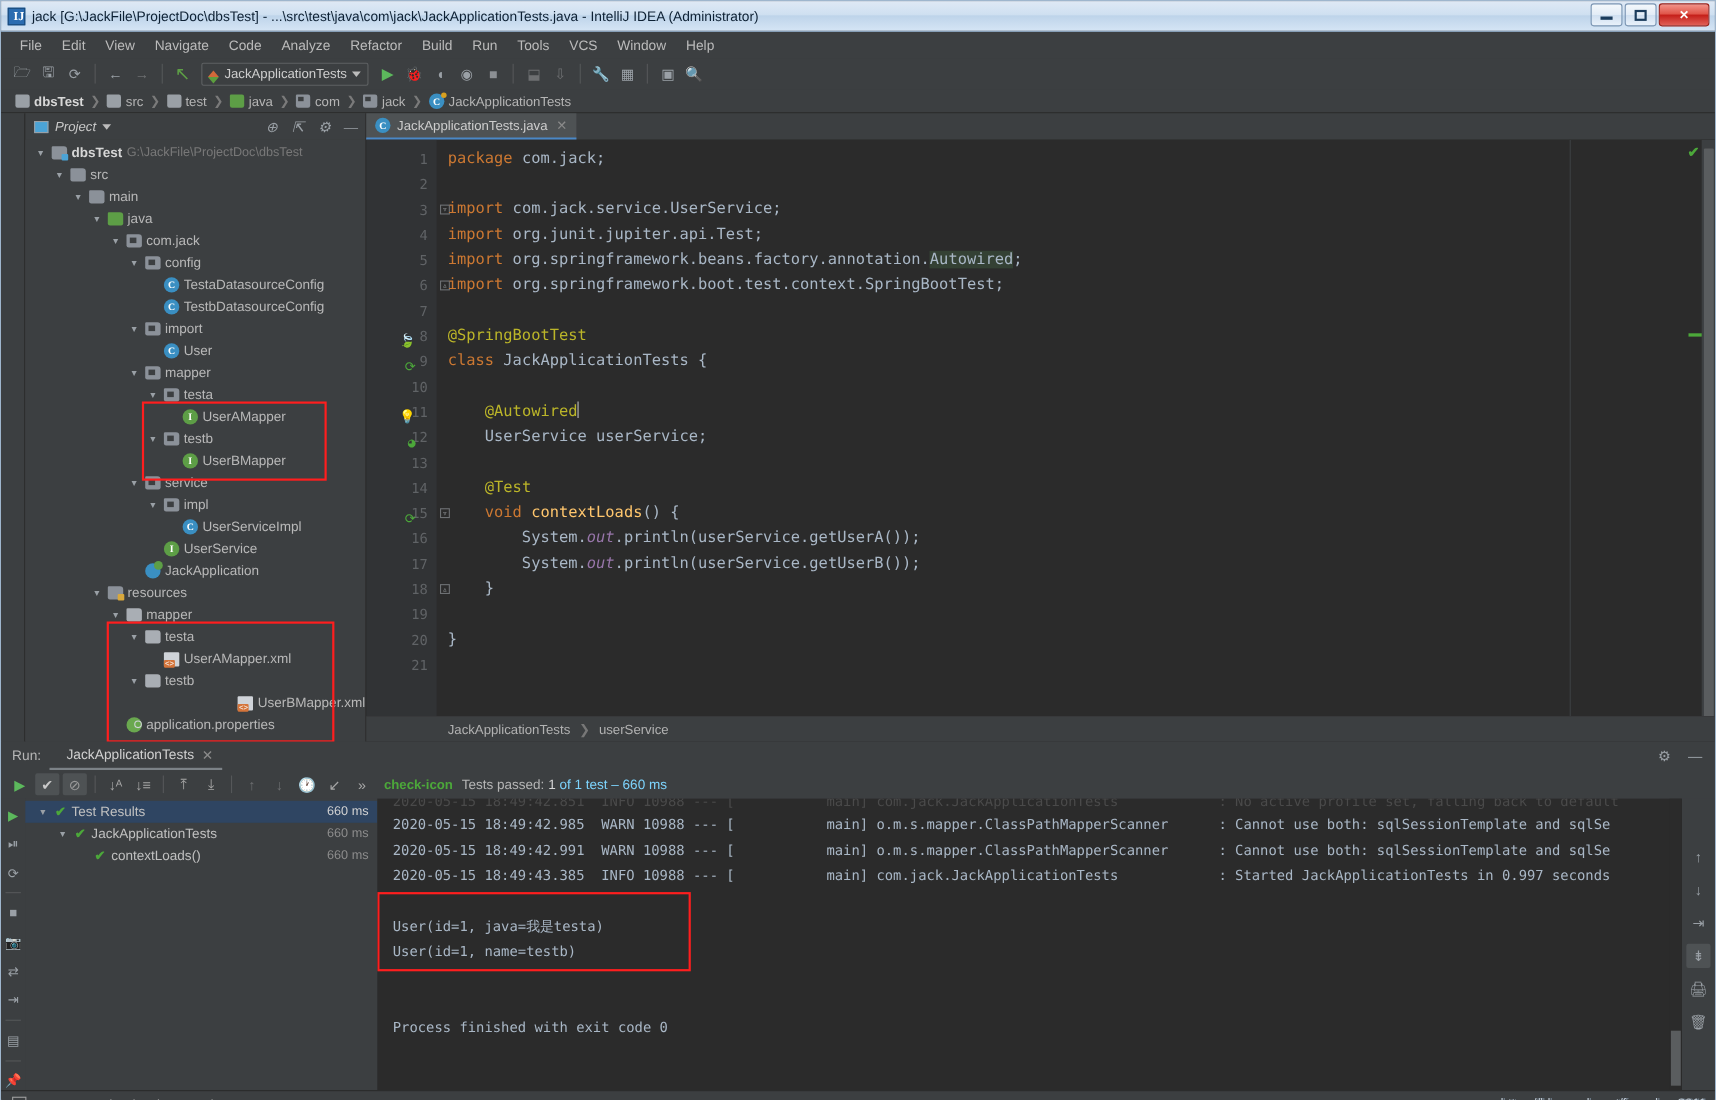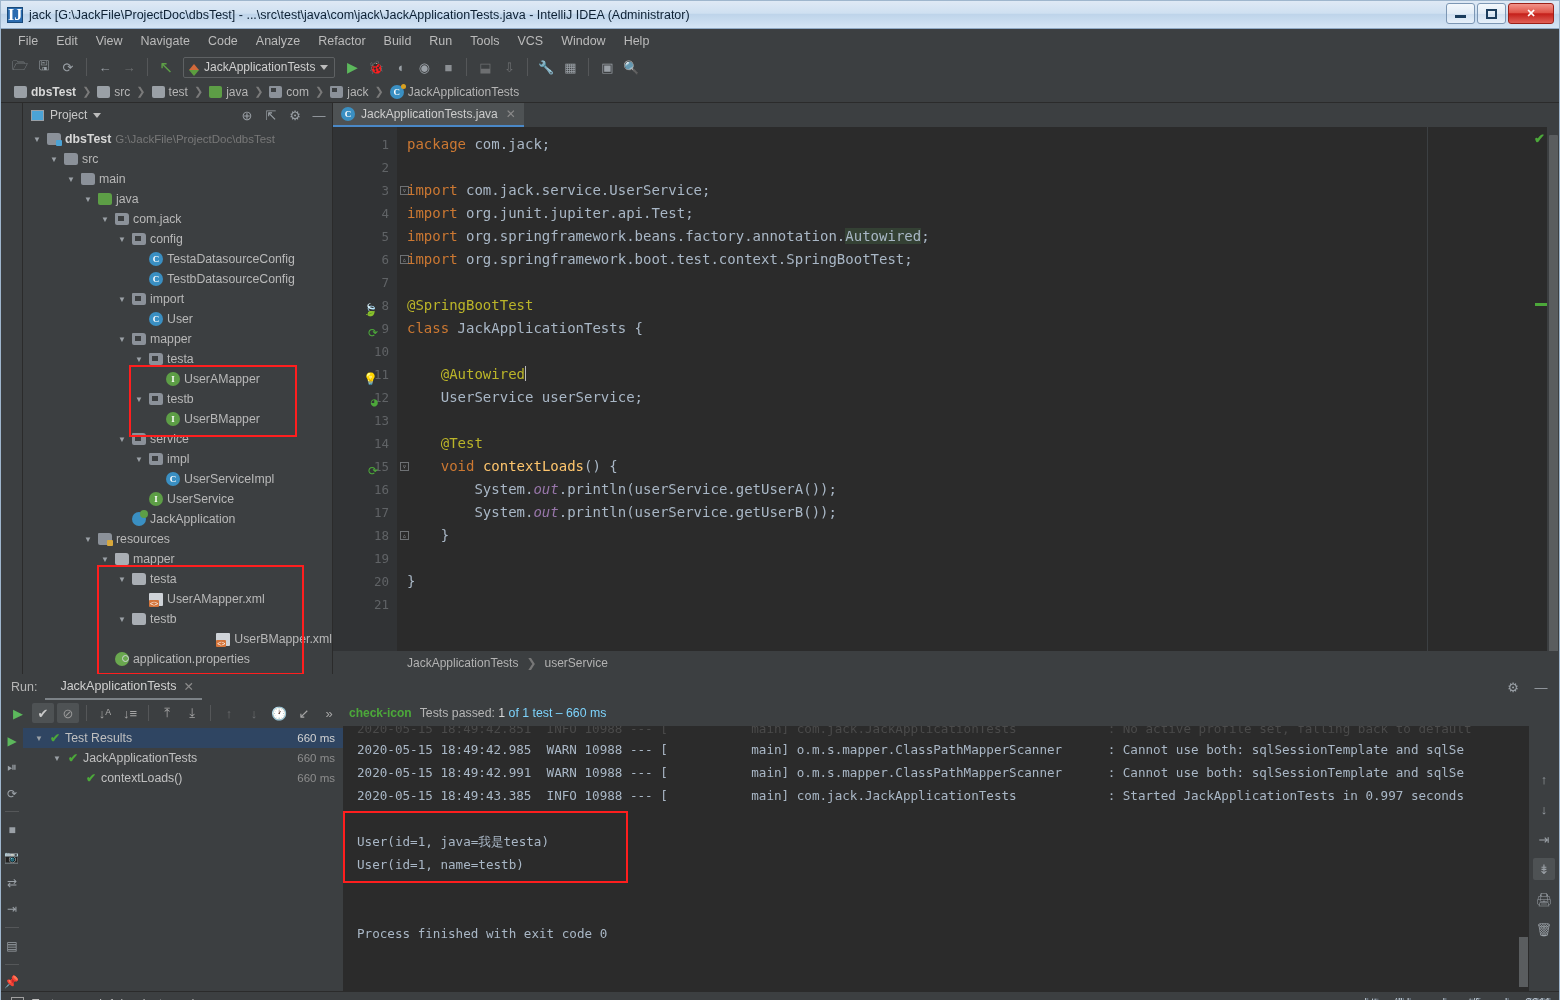--- a/index.html
+++ b/index.html
@@ -21,21 +21,21 @@
     height: 28px;
     background: linear-gradient(to bottom, #dfe9f5 0%, #cfe0f1 45%, #bed4ea 50%, #d5e5f5 100%);
     display: flex; align-items: center;
     padding-left: 6px;
     border-bottom: 1px solid #8fa9c4;
     position: relative;
   }
   .title-icon {
     width: 16px; height: 16px; margin-right: 6px;
     background: #2b6cb0; border: 1px solid #1a4a7a;
-    color: #fff; font-size: 16px; line-height: 14px; text-align: right;
+    color: #fff; font-size: 11px; line-height: 14px; text-align: right;
     font-family: "Liberation Serif", serif; font-weight: bold;
   }
   .title-text {
     font-size: 12.5px; color: #0d2033;
     white-space: nowrap;
   }
   .win-btns { position: absolute; right: 5px; top: 2px; display: flex; gap: 2px; }
   .win-btn {
     width: 29px; height: 21px;
     border: 1px solid #7d97b4;
@@ -135,20 +135,21 @@
   
   .projectpanel {
     width: 310px; background: #3c3f41;
     display: flex; flex-direction: column;
     border-right: 1px solid #2b2b2b;
   }
   .pp-header {
     height: 24px; display: flex; align-items: center;
     padding: 0 4px 0 8px; gap: 6px; font-size: 12px; color: #c8c8c8;
     background: #3c3f41;
+    font-style: italic;
   }
   .pp-header .spacer { flex: 1; }
   .pp-tool { width: 18px; height: 18px; display:flex;align-items:center;justify-content:center; color:#9aa0a6; font-size: 13px;}
   .pp-win-ico { width:13px;height:11px;border:1.5px solid #9aa0a6; background:#4ba3d6; }
   .tree {
     flex: 1; background: #3c3f41; overflow: hidden;
     font-size: 12.3px; color: #b4b4b4; padding-top: 2px;
     position: relative;
   }
   .trow {

